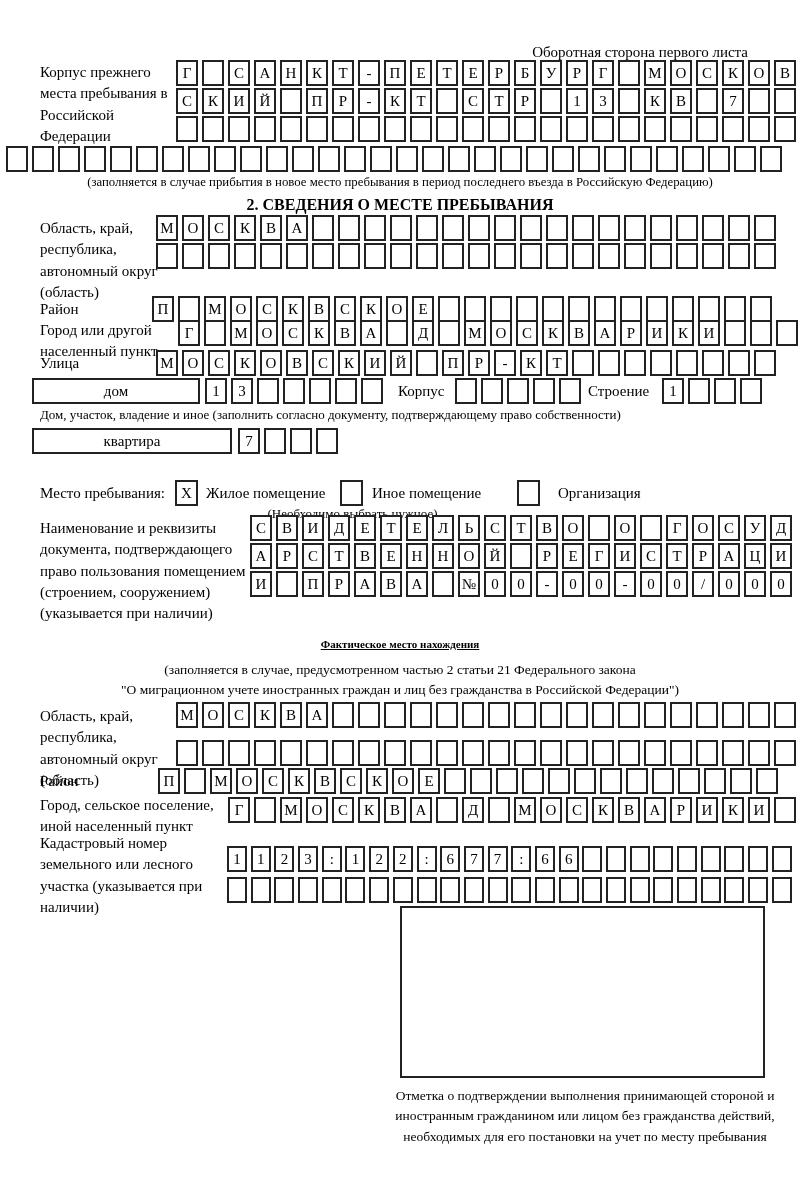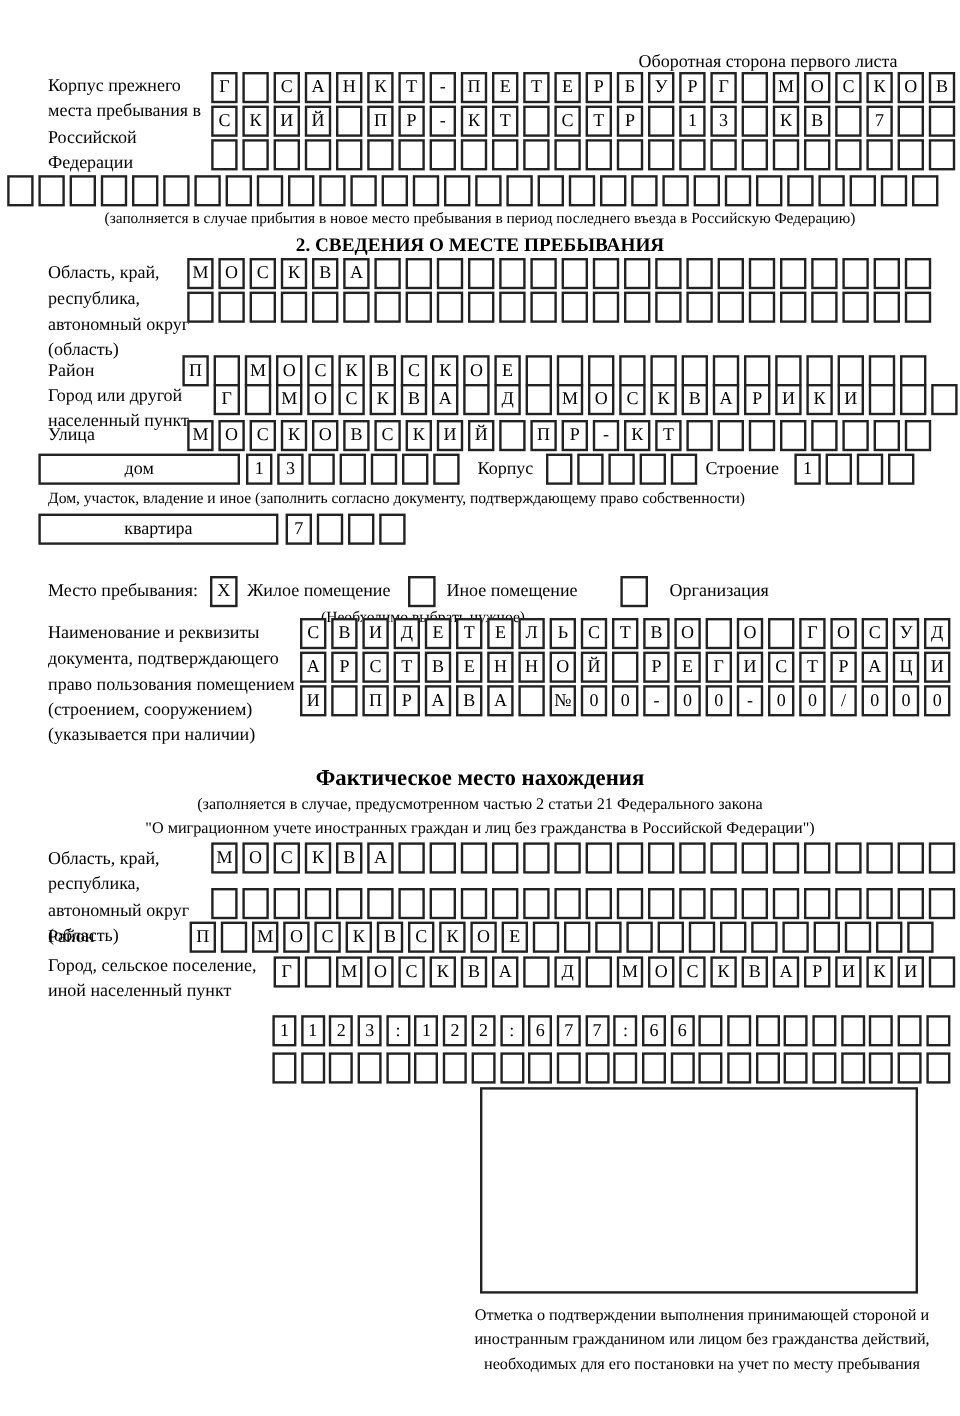--- a/index.html
+++ b/index.html
@@ -399,21 +399,21 @@
       <span class="cell">0</span>
       <span class="cell">-</span>
       <span class="cell">0</span>
       <span class="cell">0</span>
       <span class="cell">/</span>
       <span class="cell">0</span>
       <span class="cell">0</span>
       <span class="cell">0</span>
     </div>
 
-  <div class="abs bold center" style="left:0; top:638px; width:800px; font-size:19px;">Фактическое место нахождения</div>
+  <div class="abs bold center" style="left:0; top:638px; width:800px; font-size:11px;text-decoration:underline;">Фактическое место нахождения</div>
   <div class="abs center" style="left:0; top:662px; width:800px; font-size:13.5px;">(заполняется в случае, предусмотренном частью 2 статьи 21 Федерального закона</div>
   <div class="abs center" style="left:0; top:682px; width:800px; font-size:13.5px;">"О миграционном учете иностранных граждан и лиц без гражданства в Российской Федерации")</div>
 
   <div class="abs lbl" style="left:40px; top:706px; width:140px;">Область, край, республика, автономный округ (область)</div>
   <div class="cells" style="left:176px; top:702px;">
       <span class="cell">М</span>
       <span class="cell">О</span>
       <span class="cell">С</span>
       <span class="cell">К</span>
       <span class="cell">В</span>
@@ -511,20 +511,21 @@
       <span class="cell">К</span>
       <span class="cell">В</span>
       <span class="cell">А</span>
       <span class="cell">Р</span>
       <span class="cell">И</span>
       <span class="cell">К</span>
       <span class="cell">И</span>
       <span class="cell"></span>
     </div>
 
+  <div class="abs lbl" style="left:40px; top:833px; width:180px;">Кадастровый номер земельного или лесного участка (указывается при наличии)</div>
   <div class="cells cells-sm" style="left:227px; top:846px;">
       <span class="cell">1</span>
       <span class="cell">1</span>
       <span class="cell">2</span>
       <span class="cell">3</span>
       <span class="cell">:</span>
       <span class="cell">1</span>
       <span class="cell">2</span>
       <span class="cell">2</span>
       <span class="cell">:</span>

